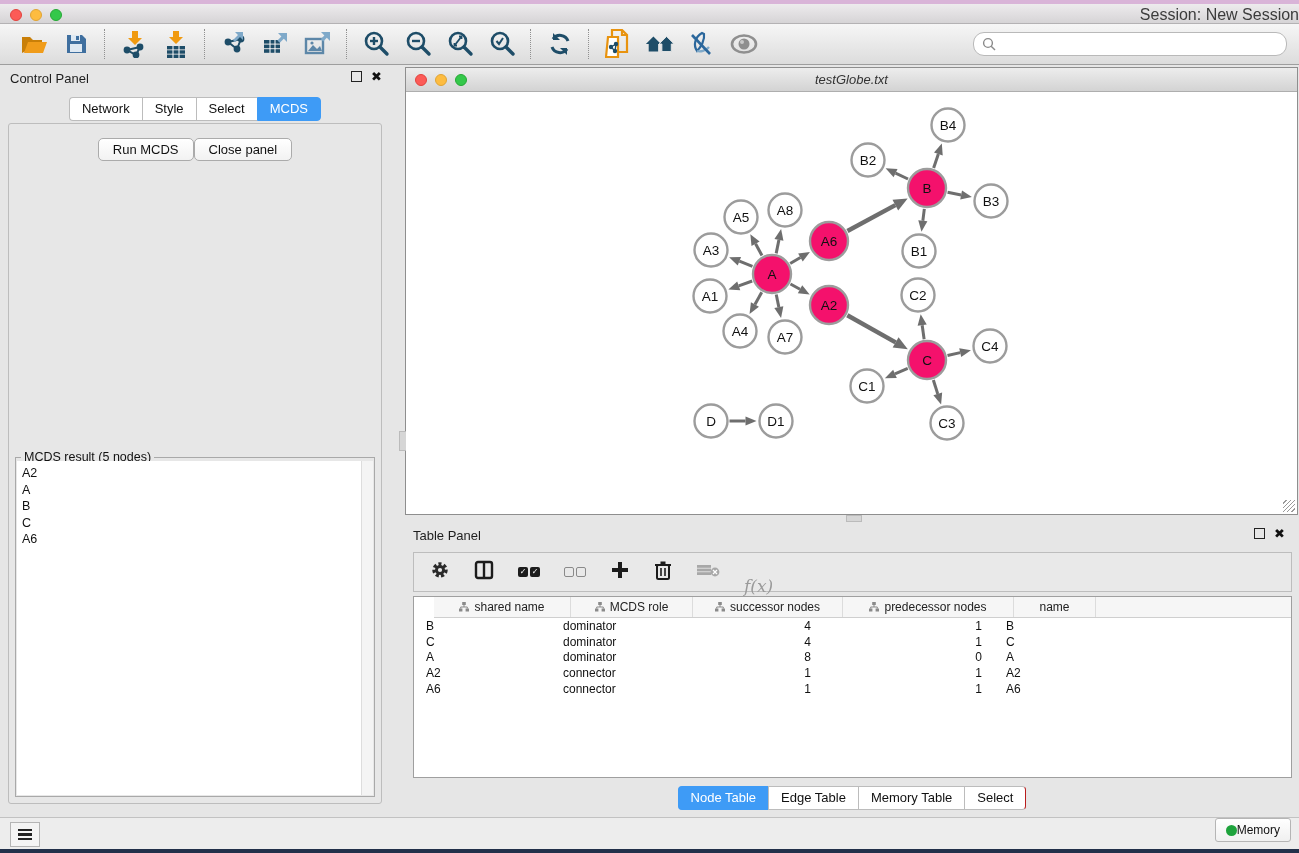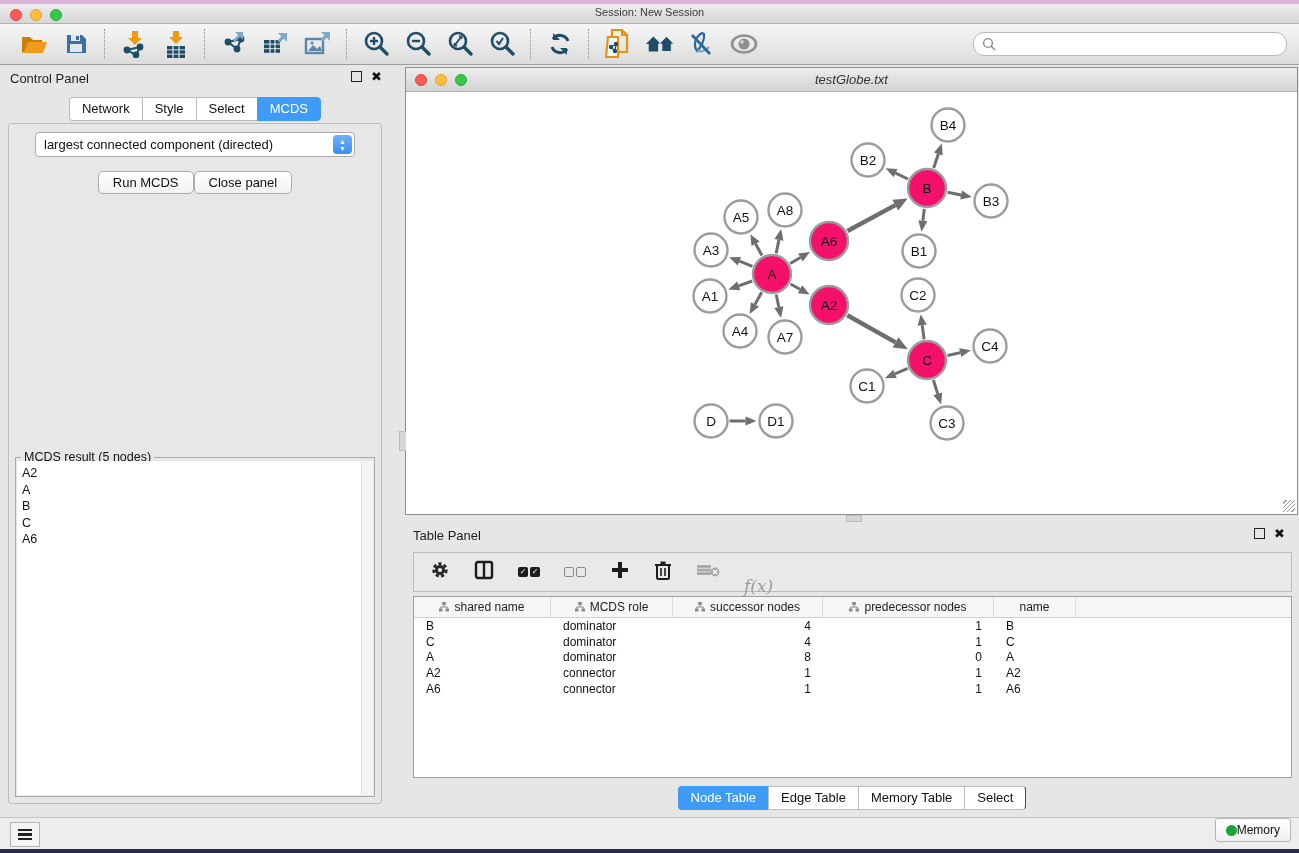--- a/index.html
+++ b/index.html
@@ -4,22 +4,22 @@
 <style>
   html,body{margin:0;padding:0;width:1299px;height:853px;overflow:hidden;
     font-family:"Liberation Sans","DejaVu Sans",sans-serif;background:#26354a;}
   .top-strip{position:absolute;left:0;top:0;width:1299px;height:4px;background:#d9b4d8;}
   .bottom-strip{position:absolute;left:0;bottom:0;width:1299px;height:4px;background:#22304a;}
   .app{position:absolute;left:0;top:4px;width:1299px;height:845px;background:#ececec;}
 
   
   .titlebar{position:relative;height:19px;background:linear-gradient(#edebed,#d6d4d6);
     border-bottom:1px solid #b4b2b4;}
-  .titlebar .title{position:absolute;left:0;right:0;top:2px;text-align:center;
-    font-size:11px;color:#3c3c3c;}
+  .titlebar .title{position:absolute;left:0;right:0;top:2px;text-align:right;
+    font-size:16px;color:#3c3c3c;}
   .lights{position:absolute;left:10px;top:5px;display:flex;gap:8px;}
   .light{width:12px;height:12px;border-radius:50%;}
   .light.r{background:#fc5b57;border:1px solid #e2433e;box-sizing:border-box;}
   .light.y{background:#fdbc40;border:1px solid #e0a434;box-sizing:border-box;}
   .light.g{background:#34c84a;border:1px solid #26a835;box-sizing:border-box;}
 
   
   .toolbar{position:relative;height:40px;background:linear-gradient(#f6f6f6,#dcdcdc);
     border-bottom:1px solid #9e9e9e;display:flex;align-items:center;padding:0 8px;}
   .tb-group{display:flex;align-items:center;gap:10px;padding:0 10px;}
@@ -78,21 +78,21 @@
     border:1px solid #bbb;}
   .hhandle{position:absolute;left:440px;bottom:-8px;width:14px;height:5px;background:#d6d6d6;
     border:1px solid #bbb;}
 
   
   .tpanel{position:absolute;left:405px;top:457px;right:0;bottom:0;}
   .tp-toolbar{position:absolute;left:8px;right:7px;top:30px;height:38px;background:#e9e9e9;
     border:1px solid #bdbdbd;display:flex;align-items:center;gap:24px;padding-left:16px;}
   .tp-table{position:absolute;left:8px;right:7px;top:74px;bottom:40px;background:#fff;
     border:1px solid #9f9f9f;overflow:hidden;}
-  .thead{display:flex;height:20px;background:#f6f6f6;border-bottom:1px solid #cfcfcf;}
+  .thead{display:flex;height:20px;background:#f6f6f6;border-bottom:1px solid #cfcfcf;margin-left:20px;}
   .th{display:flex;align-items:center;justify-content:center;gap:5px;font-size:12px;color:#222;
     border-right:1px solid #dcdcdc;box-sizing:border-box;}
   .trow{display:flex;height:15.8px;align-items:center;font-size:12px;color:#111;}
   .td{box-sizing:border-box;white-space:nowrap;overflow:hidden;}
   .ttabs{position:absolute;left:0;right:0;bottom:8px;display:flex;justify-content:center;}
   .ttabs .seg{font-size:13px;}
 
   
   .statusbar{position:absolute;left:0;bottom:0;right:0;height:31px;background:#ededed;
     border-top:1px solid #c2c2c2;}
@@ -302,27 +302,20 @@
           <div class="close-ico">✖</div>
         </div>
       </div>
       <div class="ctabs" id="control-tabs">
           <div class="seg">Network</div>
           <div class="seg">Style</div>
           <div class="seg">Select</div>
           <div class="seg sel">MCDS</div>
         </div>
       <div class="cbody">
-        <div class="crit-select">
-          <div class="val">largest connected component (directed)</div>
-          <div class="stepper">
-              <span>▲</span>
-              <span>▼</span>
-            </div>
-        </div>
         <div class="btnrow">
           <div class="pbtn">Run MCDS</div>
           <div class="pbtn">Close panel</div>
         </div>
         <div class="groupbox">
           <div class="gb-title">MCDS result (5 nodes)</div>
           <div class="gb-list" id="mcds-list">
               <div>A2</div>
               <div>A</div>
               <div>B</div>

